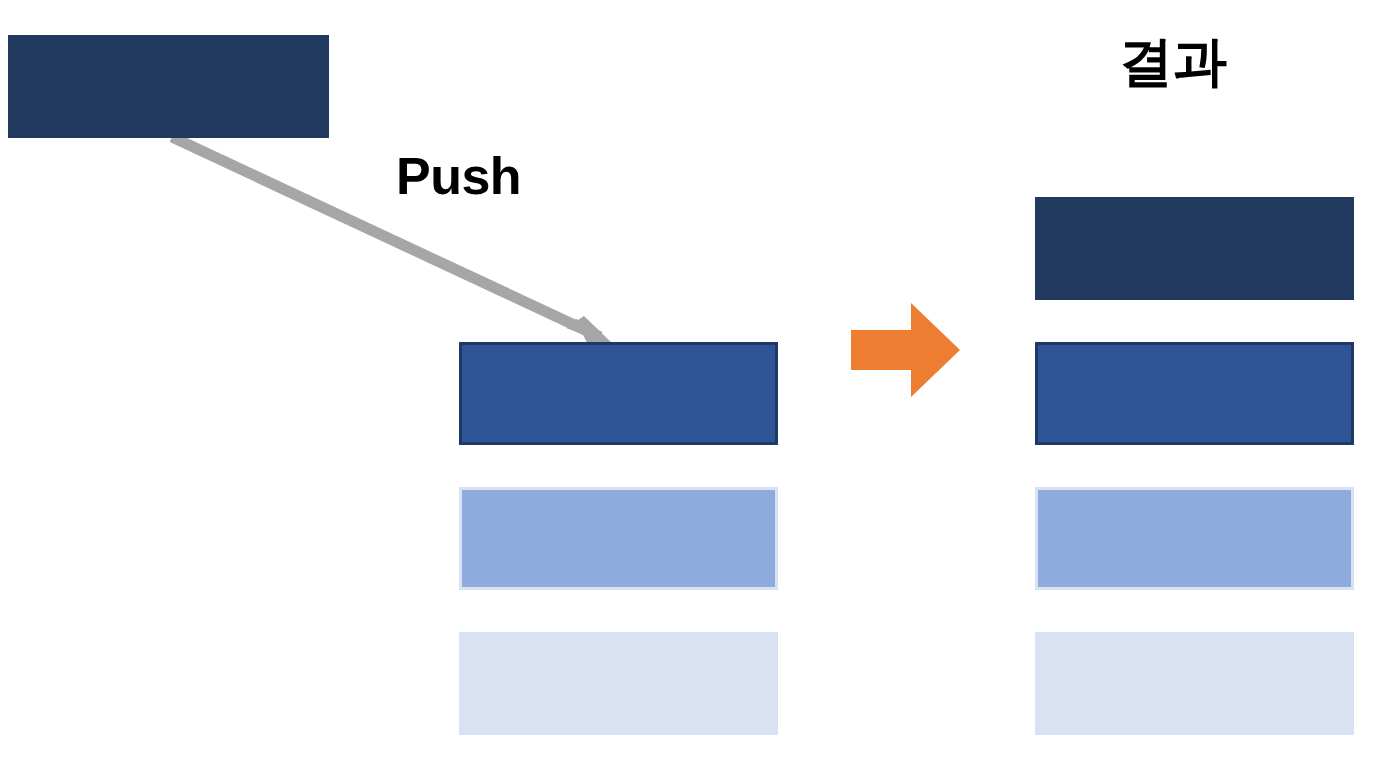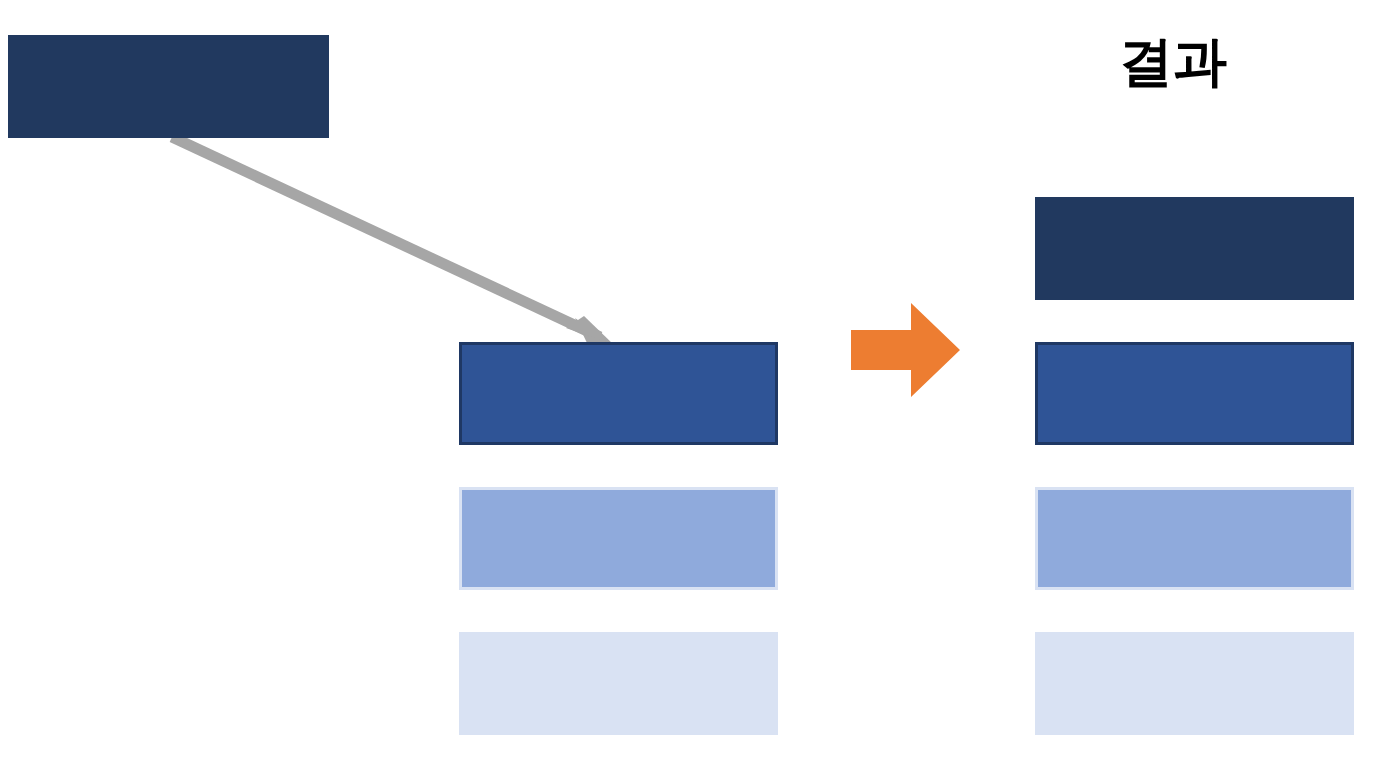--- a/index.html
+++ b/index.html
@@ -61,20 +61,21 @@
       <polygon id="push-arrow-head" points="614,345 575,318 588,345" fill="#A6A6A6"></polygon>
       <polygon points="614,345 584,316 566,328" fill="#A6A6A6"></polygon>
     </g>
 
     <polygon id="transform-arrow" points="851,330 911,330 911,303 960,350 911,397 911,370 851,370" fill="#ED7D31"></polygon>
   </svg>
 
   <div class="block" style="left:8px; top:35px; width:321px; height:103px; background:#21395F;">
   </div>
 
+  <div class="label" id="push-label">Push</div>
 
   <div class="label" id="result-label">결과</div>
 
   <div>
     <div class="block" style="left:459px; top:342px; width:319px; height:103px;
                 background:#2F5496; border:3px solid #1F3864;"></div>
     <div class="block" style="left:459px; top:487px; width:319px; height:103px;
                 background:#8FAADC; border:3px solid #D9E2F3;"></div>
     <div class="block" style="left:459px; top:632px; width:319px; height:103px;
                 background:#D9E2F3;"></div>

